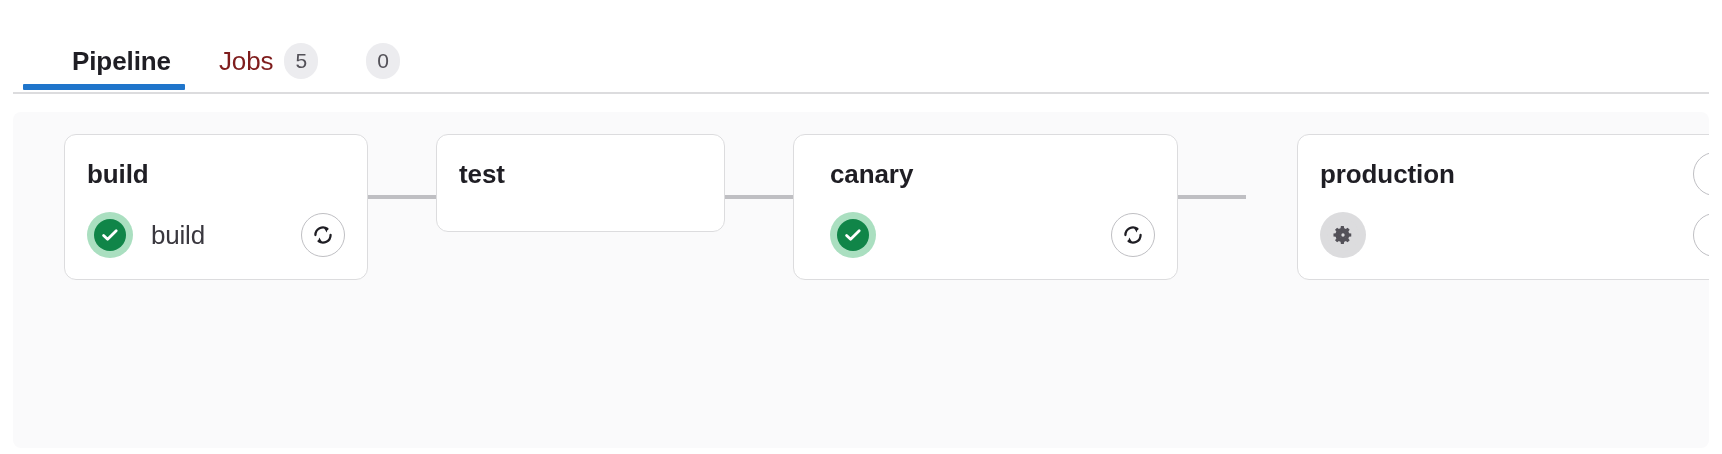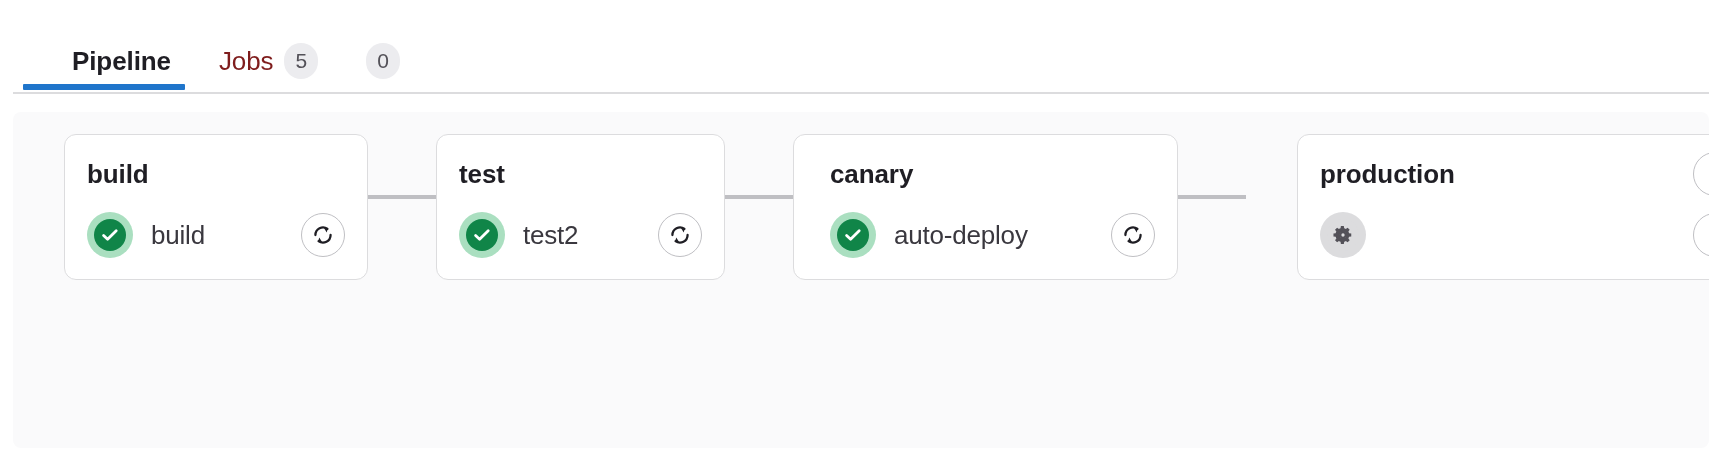--- a/index.html
+++ b/index.html
@@ -243,56 +243,36 @@
           </button>
         </div>
       </div>
     </div>
 
     <div class="stage-card" style="left:423px;width:289px;">
       <div class="stage-header">
         <span class="stage-title">test</span>
       </div>
       <div class="job-list">
-        <div class="job-row">
-          <span class="status-icon success">
-            <span class="dot">
-              <svg width="20" height="20" viewBox="0 0 20 20" aria-hidden="true">
-                <path d="M3.6 10.4 L7.6 14.2 L16.2 5.8" fill="none" stroke="#ffffff" stroke-width="2.8" stroke-linecap="round" stroke-linejoin="round"></path>
-              </svg>
-            </span>
-          </span>
-          <span class="job-name">test2</span>
-          <span class="spacer"></span>
-          <button class="action-btn" aria-label="retry">
-            <svg width="26" height="26" viewBox="0 0 24 24" aria-hidden="true">
-              <path d="M19 12a7 7 0 0 1-11.1 5.7" fill="none" stroke="#1f1e24" stroke-width="2.1" stroke-linecap="round"></path>
-              <path d="M5 12a7 7 0 0 1 11.1-5.7" fill="none" stroke="#1f1e24" stroke-width="2.1" stroke-linecap="round"></path>
-              <path d="M8.6 14.2 L7.3 18.4 L11.5 19.1 Z" fill="#1f1e24"></path>
-              <path d="M15.4 9.8 L16.7 5.6 L12.5 4.9 Z" fill="#1f1e24"></path>
-            </svg>
-          </button>
-        </div>
       </div>
     </div>
 
     <div class="stage-card" style="left:780px;width:385px;padding-left:36px;">
       <div class="stage-header">
         <span class="stage-title">canary</span>
       </div>
       <div class="job-list">
         <div class="job-row">
           <span class="status-icon success">
             <span class="dot">
               <svg width="20" height="20" viewBox="0 0 20 20" aria-hidden="true">
                 <path d="M3.6 10.4 L7.6 14.2 L16.2 5.8" fill="none" stroke="#ffffff" stroke-width="2.8" stroke-linecap="round" stroke-linejoin="round"></path>
               </svg>
             </span>
           </span>
-          <span class="job-name">auto-deploy</span>
           <span class="spacer"></span>
           <button class="action-btn" aria-label="retry">
             <svg width="26" height="26" viewBox="0 0 24 24" aria-hidden="true">
               <path d="M19 12a7 7 0 0 1-11.1 5.7" fill="none" stroke="#1f1e24" stroke-width="2.1" stroke-linecap="round"></path>
               <path d="M5 12a7 7 0 0 1 11.1-5.7" fill="none" stroke="#1f1e24" stroke-width="2.1" stroke-linecap="round"></path>
               <path d="M8.6 14.2 L7.3 18.4 L11.5 19.1 Z" fill="#1f1e24"></path>
               <path d="M15.4 9.8 L16.7 5.6 L12.5 4.9 Z" fill="#1f1e24"></path>
             </svg>
           </button>
         </div>

